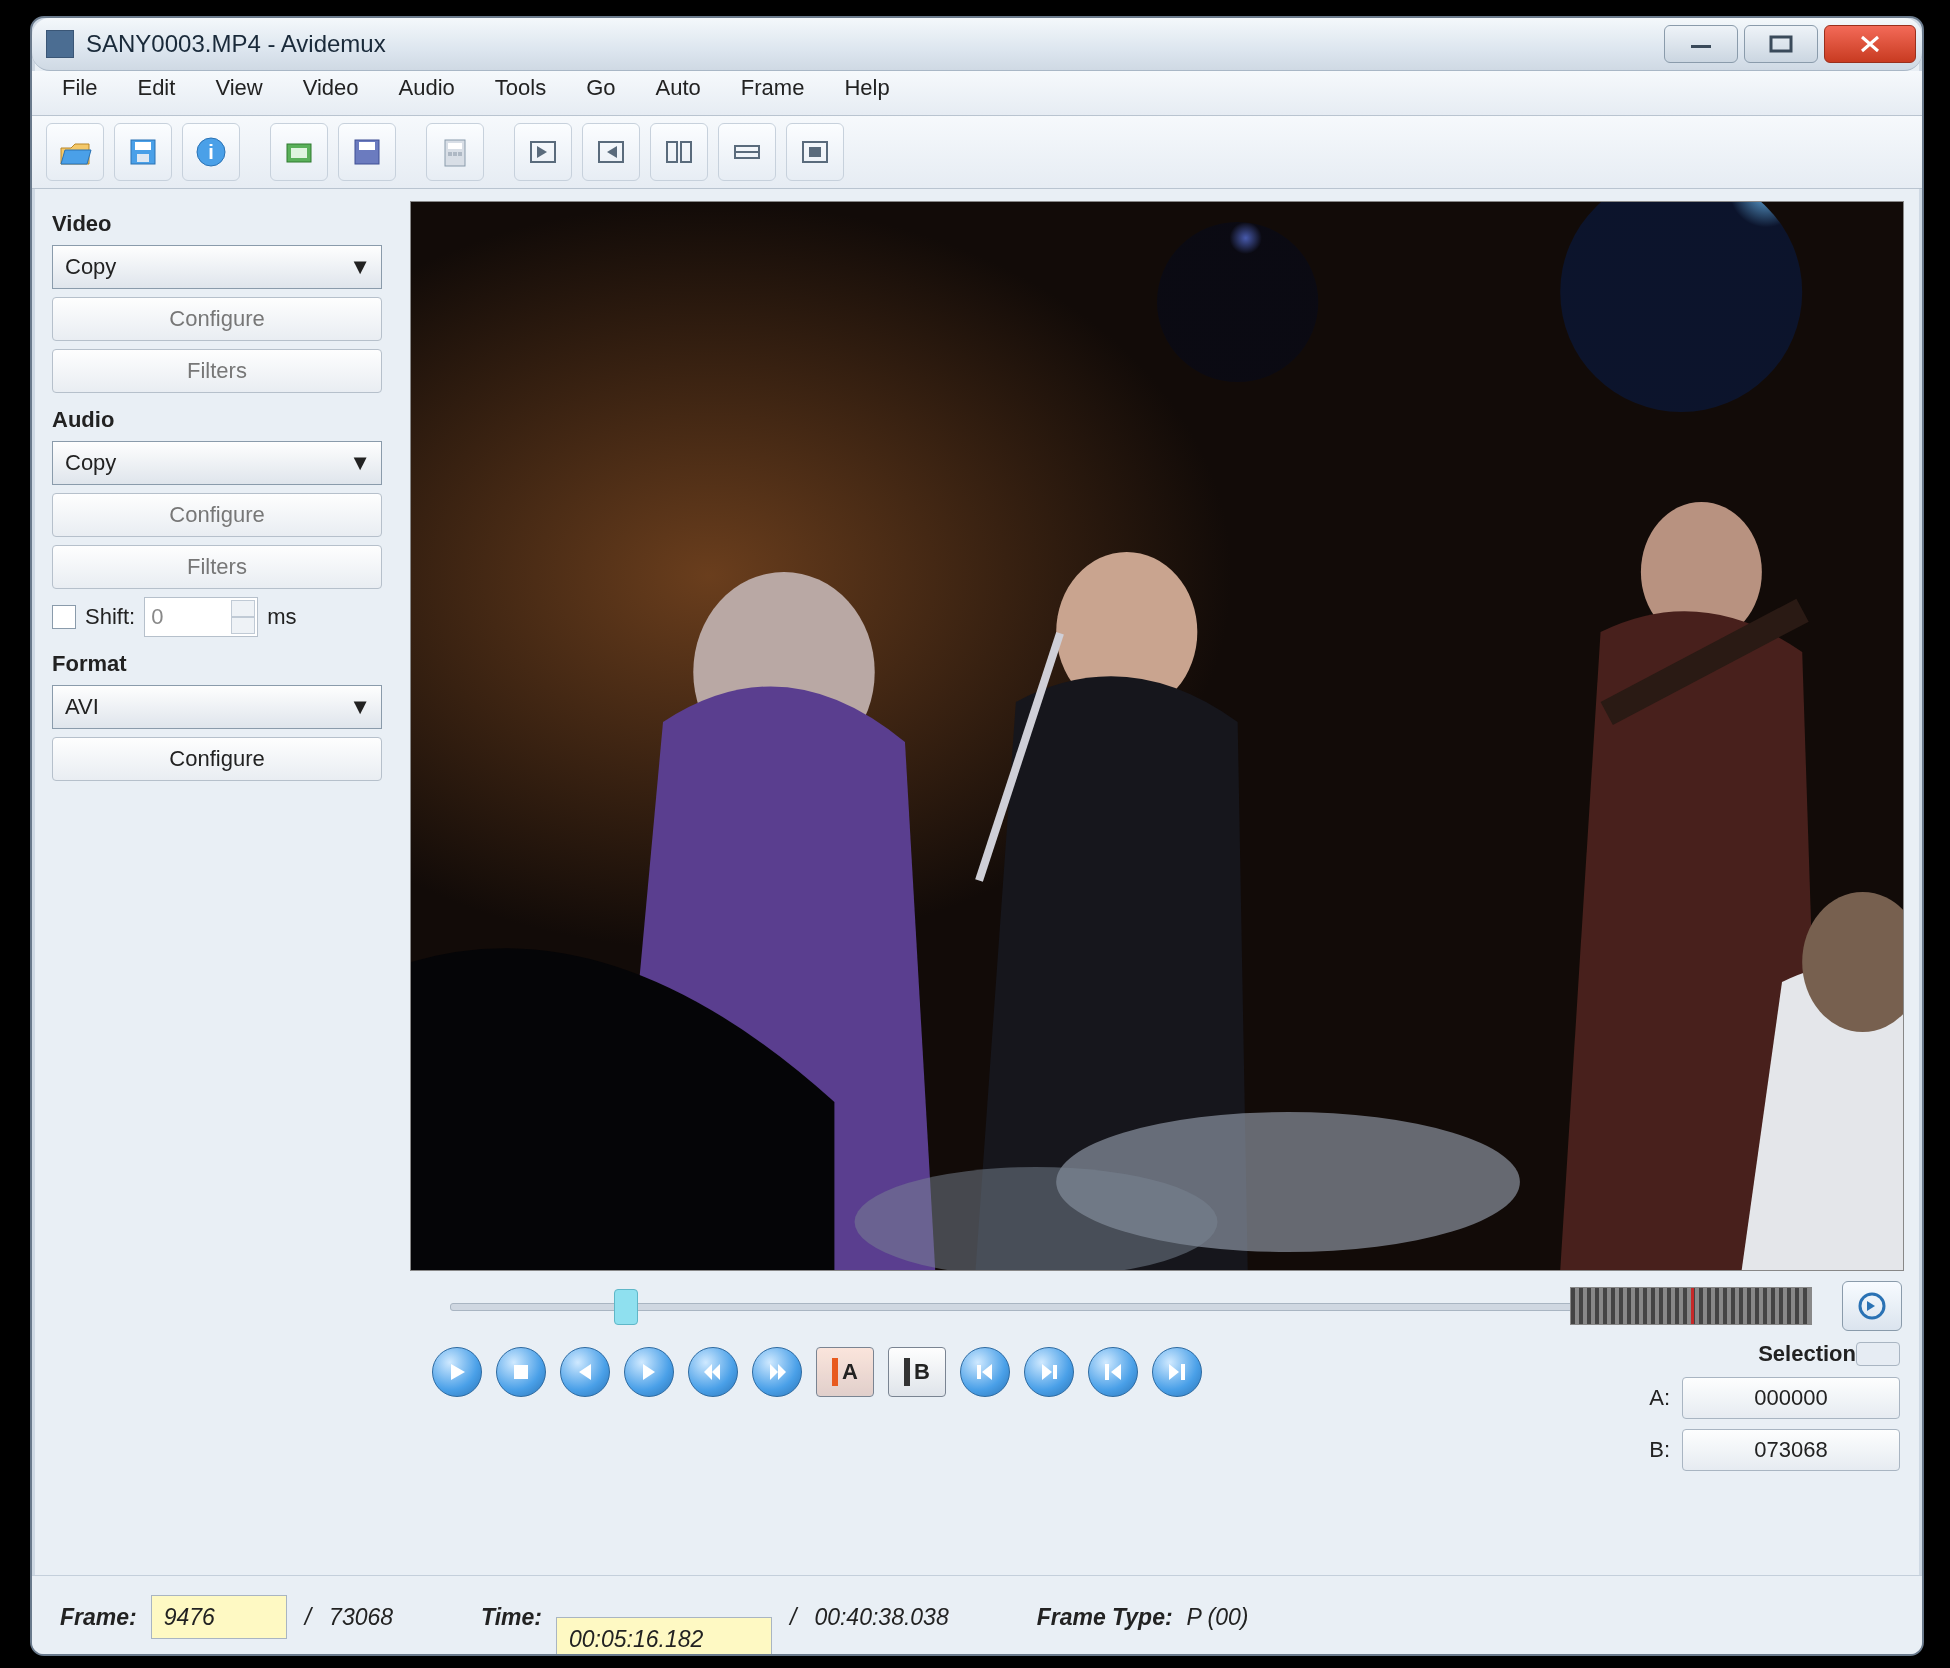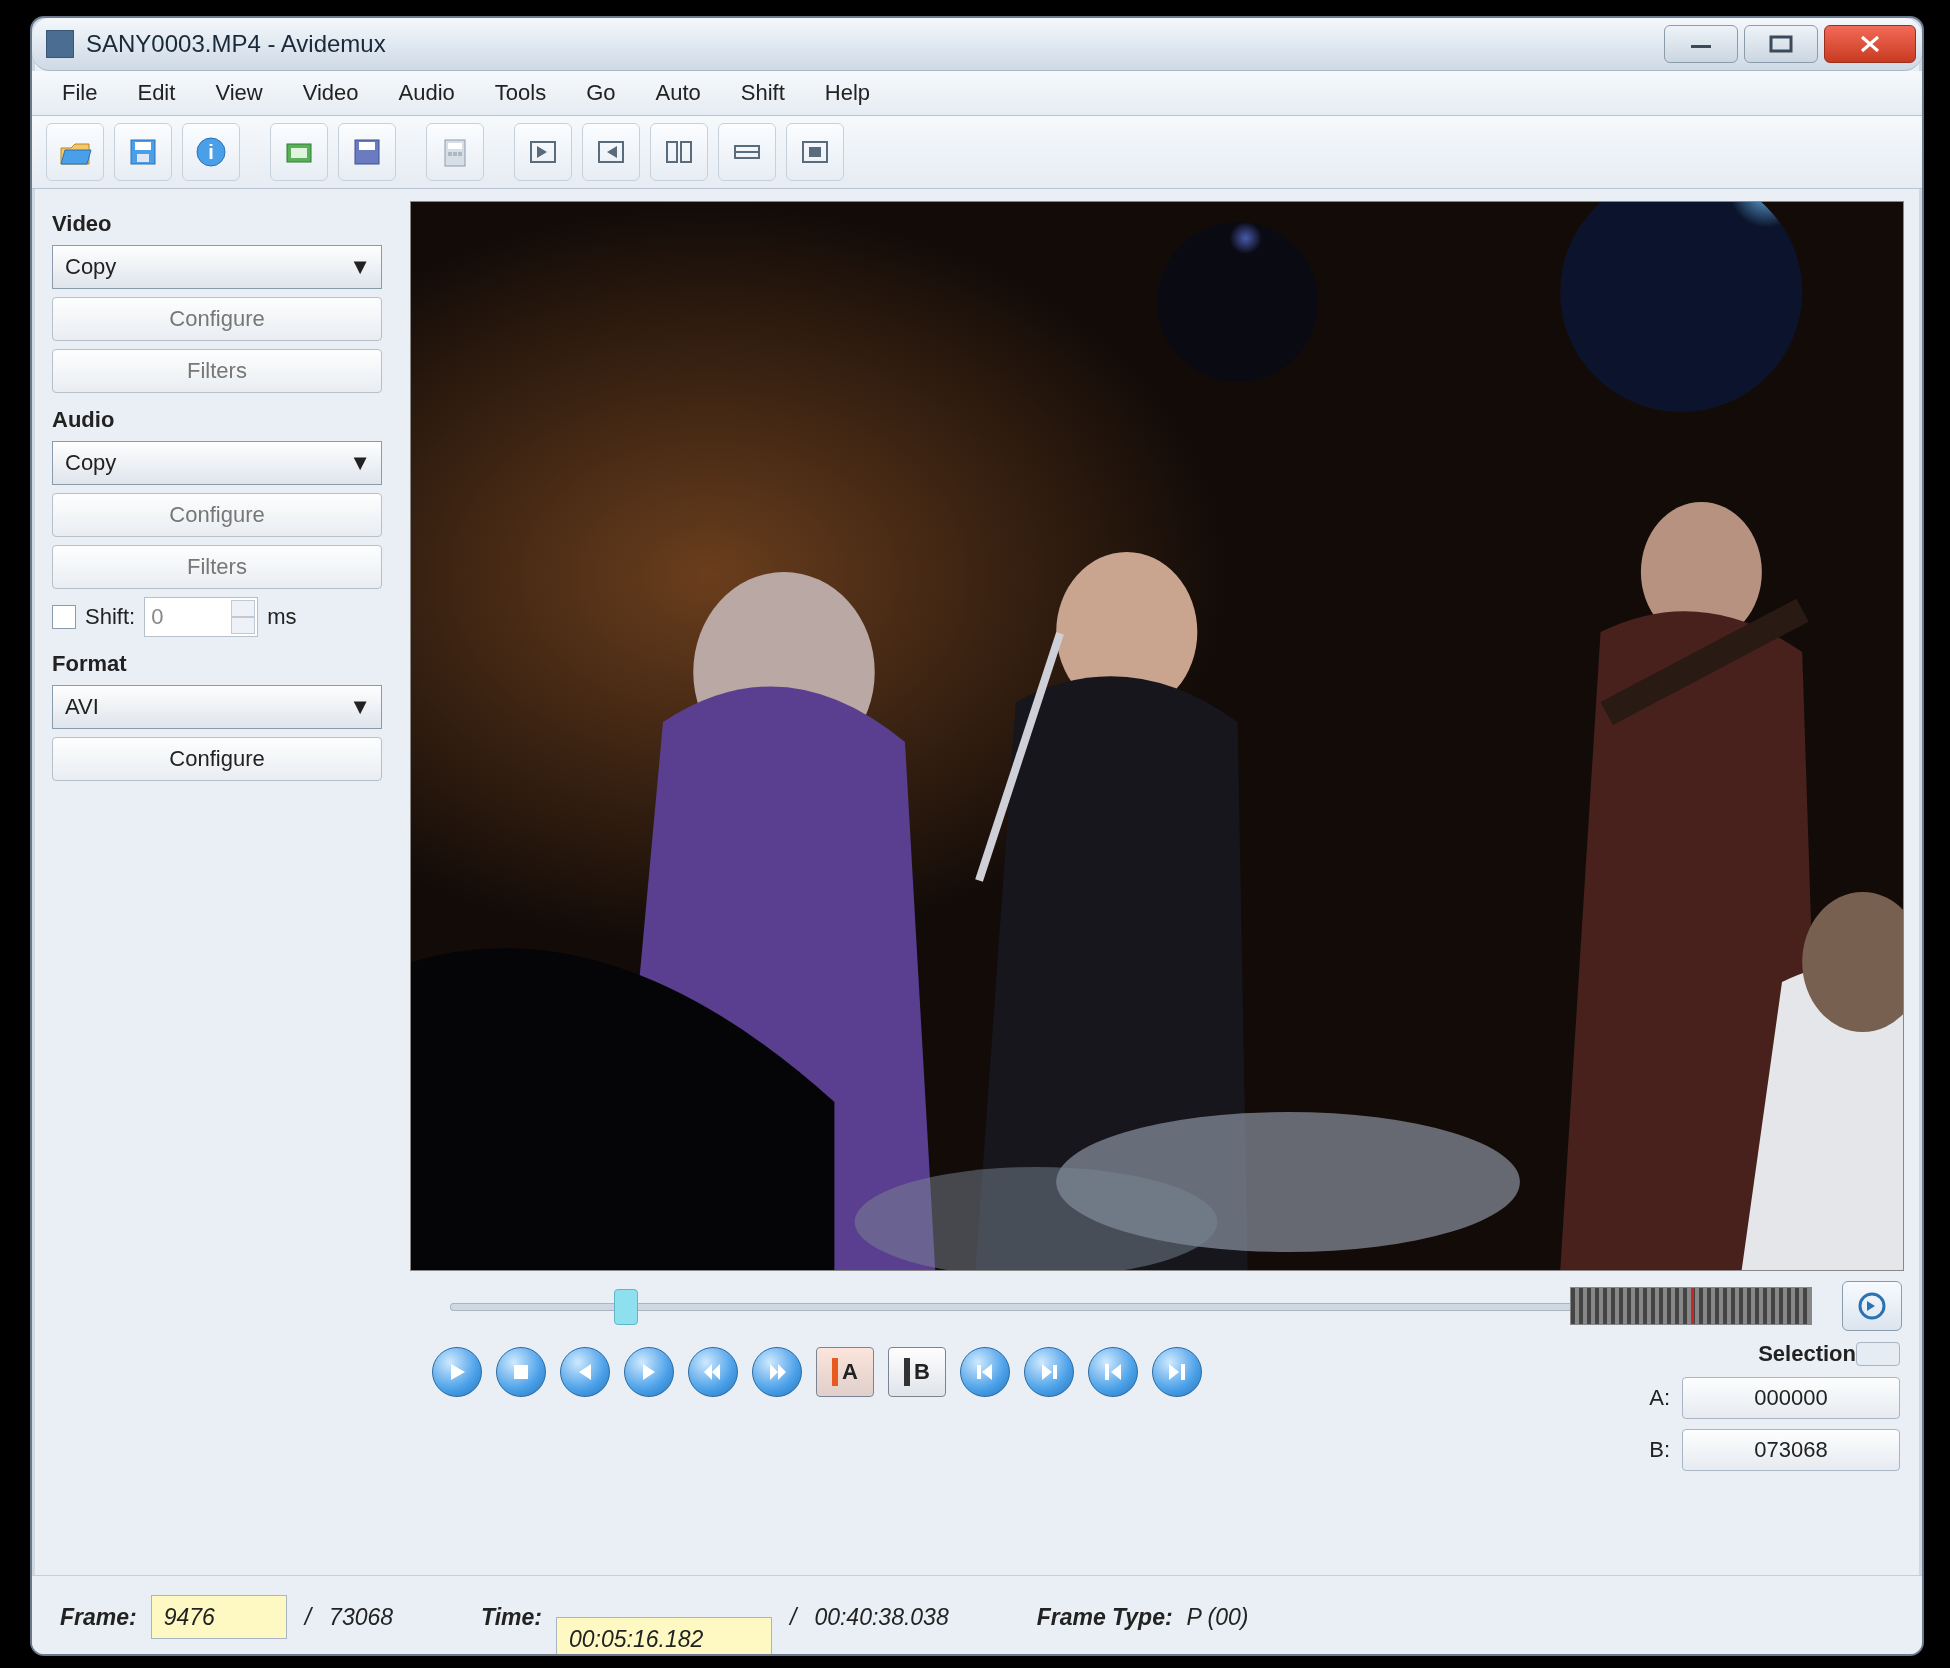--- a/index.html
+++ b/index.html
@@ -13,21 +13,21 @@
     background:linear-gradient(#f4f8fb,#dde6ef 60%,#cfd9e4);border-bottom:1px solid #a9b7c6;border-radius:18px;}
   .titlebar .appicon{width:26px;height:26px;margin:0 12px 0 14px;
     background:#4b6d92;border:1px solid #3a5676;}
   .titlebar .title{flex:1;font-size:24px;color:#1a2a3a;}
   .winbtns{display:flex;margin-right:6px;}
   .winbtn{width:72px;height:36px;margin-left:6px;border-radius:6px;border:1px solid #8a9bab;
     background:linear-gradient(#eef3f8,#cbd6e1);position:relative;}
   .winbtn.close{width:90px;background:linear-gradient(#f36a58,#c83b21);border-color:#9a2f1c;}
   .winbtn svg{position:absolute;left:50%;top:50%;transform:translate(-50%,-50%);}
   
-  .menubar{height:44px;display:flex;align-items:center;padding:0 10px;
+  .menubar{height:44px;display:flex;padding:0 10px;
     background:linear-gradient(#f6f9fc,#e6ecf3);border-bottom:1px solid #b9c4d0;}
   .menuitem{padding:4px 20px;border-radius:4px;}
   
   .toolbar{height:72px;display:flex;align-items:center;padding:0 14px;gap:10px;
     background:linear-gradient(#f6f9fc,#e6ecf3);border-bottom:1px solid #b9c4d0;}
   .tbtn{width:56px;height:56px;border:1px solid #c7d1dc;border-radius:6px;
     background:linear-gradient(#fbfdff,#e7edf4);display:flex;align-items:center;justify-content:center;}
   .tsep{width:10px;height:56px;}
   
   .main{display:flex;height:calc(100% - 52px - 44px - 72px - 82px);}
@@ -114,21 +114,21 @@
 
     <div class="menubar">
       <div class="menuitem">File</div>
       <div class="menuitem">Edit</div>
       <div class="menuitem">View</div>
       <div class="menuitem">Video</div>
       <div class="menuitem">Audio</div>
       <div class="menuitem">Tools</div>
       <div class="menuitem">Go</div>
       <div class="menuitem">Auto</div>
-      <div class="menuitem">Shift</div>
+      <div class="menuitem">Frame</div>
       <div class="menuitem">Help</div>
     </div>
 
     <div class="toolbar">
       <div class="tbtn">
         <svg width="36" height="36">
             <polygon points="4,14 14,14 18,10 32,10 32,30 4,30" fill="#f4c869" stroke="#b98728"></polygon>
             <polygon points="8,16 34,16 30,30 4,30" fill="#4aa0e8" stroke="#2a72b4"></polygon>
           </svg>
       </div>

